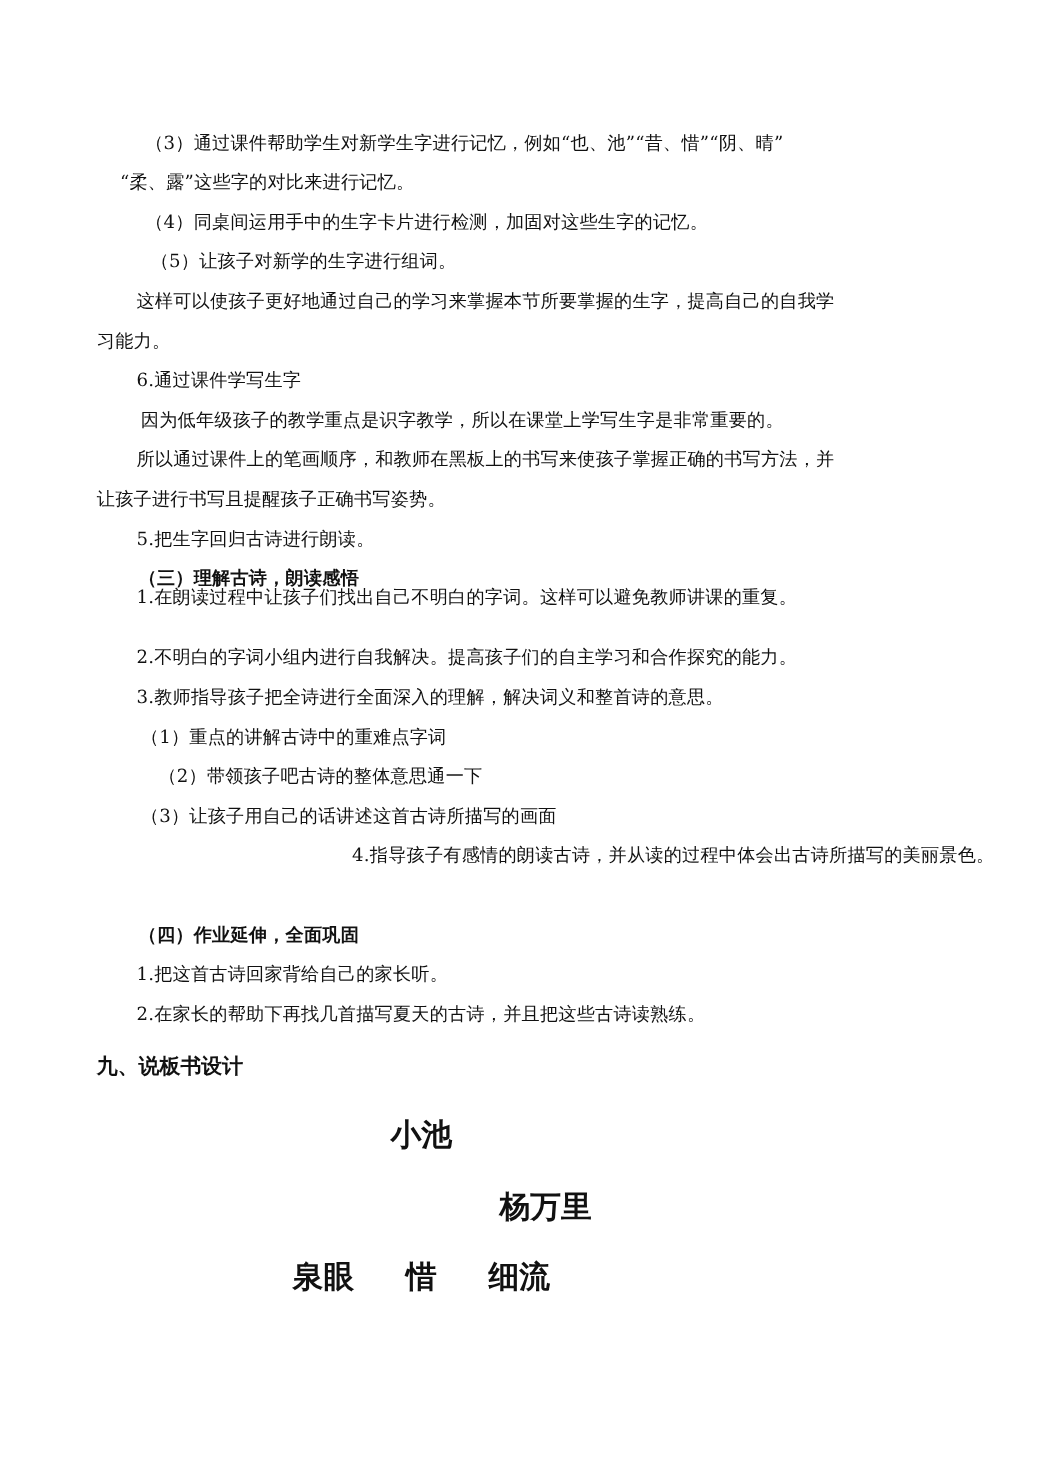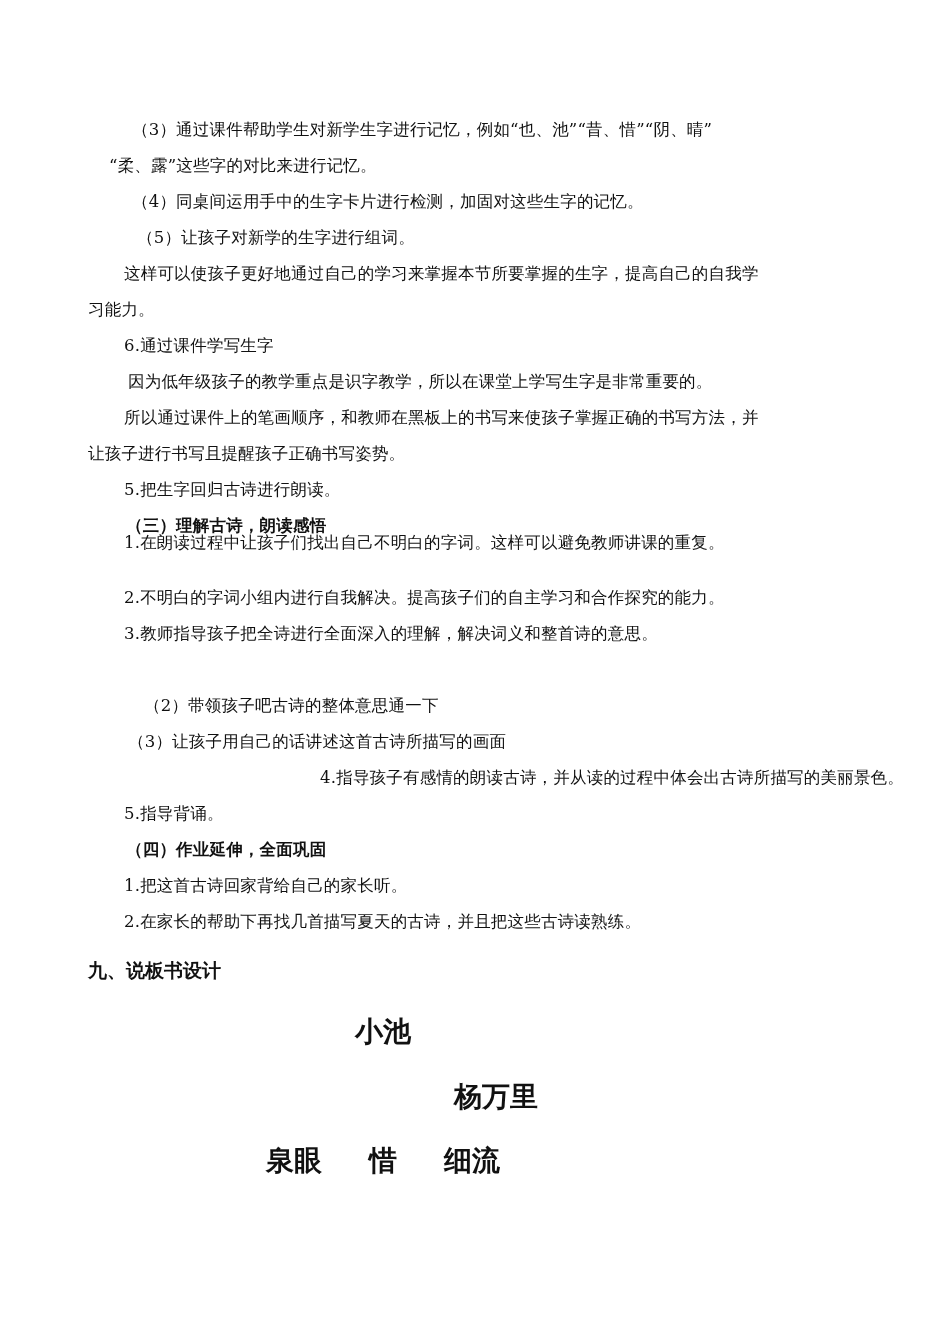--- a/index.html
+++ b/index.html
@@ -67,30 +67,30 @@
   <div class="line" style="top:335px; left:124px;">6.通过课件学写生字</div>
   <div class="line" style="top:371px; left:128px;">因为低年级孩子的教学重点是识字教学，所以在课堂上学写生字是非常重要的。</div>
   <div class="line" style="top:407px; left:124px;">所以通过课件上的笔画顺序，和教师在黑板上的书写来使孩子掌握正确的书写方法，并</div>
   <div class="line" style="top:443px; left:88px;">让孩子进行书写且提醒孩子正确书写姿势。</div>
   <div class="line" style="top:479px; left:124px;">5.把生字回归古诗进行朗读。</div>
 
   <div class="line bold" style="top:515px; left:126px;">（三）理解古诗，朗读感悟</div>
   <div class="line" style="top:532px; left:124px;">1.在朗读过程中让孩子们找出自己不明白的字词。这样可以避免教师讲课的重复。</div>
   <div class="line" style="top:587px; left:124px;">2.不明白的字词小组内进行自我解决。提高孩子们的自主学习和合作探究的能力。</div>
   <div class="line" style="top:623px; left:124px;">3.教师指导孩子把全诗进行全面深入的理解，解决词义和整首诗的意思。</div>
+  <div class="line" style="top:659px; left:128px;">（1）重点的讲解古诗中的重难点字词</div>
   <div class="line" style="top:695px; left:128px;margin-left:16px;">（2）带领孩子吧古诗的整体意思通一下</div>
   <div class="line" style="top:731px; left:128px;">（3）让孩子用自己的话讲述这首古诗所描写的画面</div>
   <div class="line" style="top:767px; left:124px;text-align:right;">4.指导孩子有感情的朗读古诗，并从读的过程中体会出古诗所描写的美丽景色。</div>
-  <div class="line" style="top:803px; left:124px;">5.指导背诵。</div>
 
   <div class="line bold" style="top:839px; left:126px;">（四）作业延伸，全面巩固</div>
   <div class="line" style="top:875px; left:124px;">1.把这首古诗回家背给自己的家长听。</div>
   <div class="line" style="top:911px; left:124px;">2.在家长的帮助下再找几首描写夏天的古诗，并且把这些古诗读熟练。</div>
 
-  <div class="heading" style="top:958px;">九、说板书设计</div>
+  <div class="heading" style="top:958px;font-family:Liberation Serif, serif;">九、说板书设计</div>
 
   <div class="board" style="top:1018px; left:355px;">小池</div>
   <div class="board" style="top:1083px; left:406px;margin-left:48px;">杨万里</div>
   <div class="board" style="top:1147px; left:266px;">泉眼</div>
   <div class="board" style="top:1147px; left:369px;">惜</div>
   <div class="board" style="top:1147px; left:444px;">细流</div>
 
 </div>
 
 </body></html>

